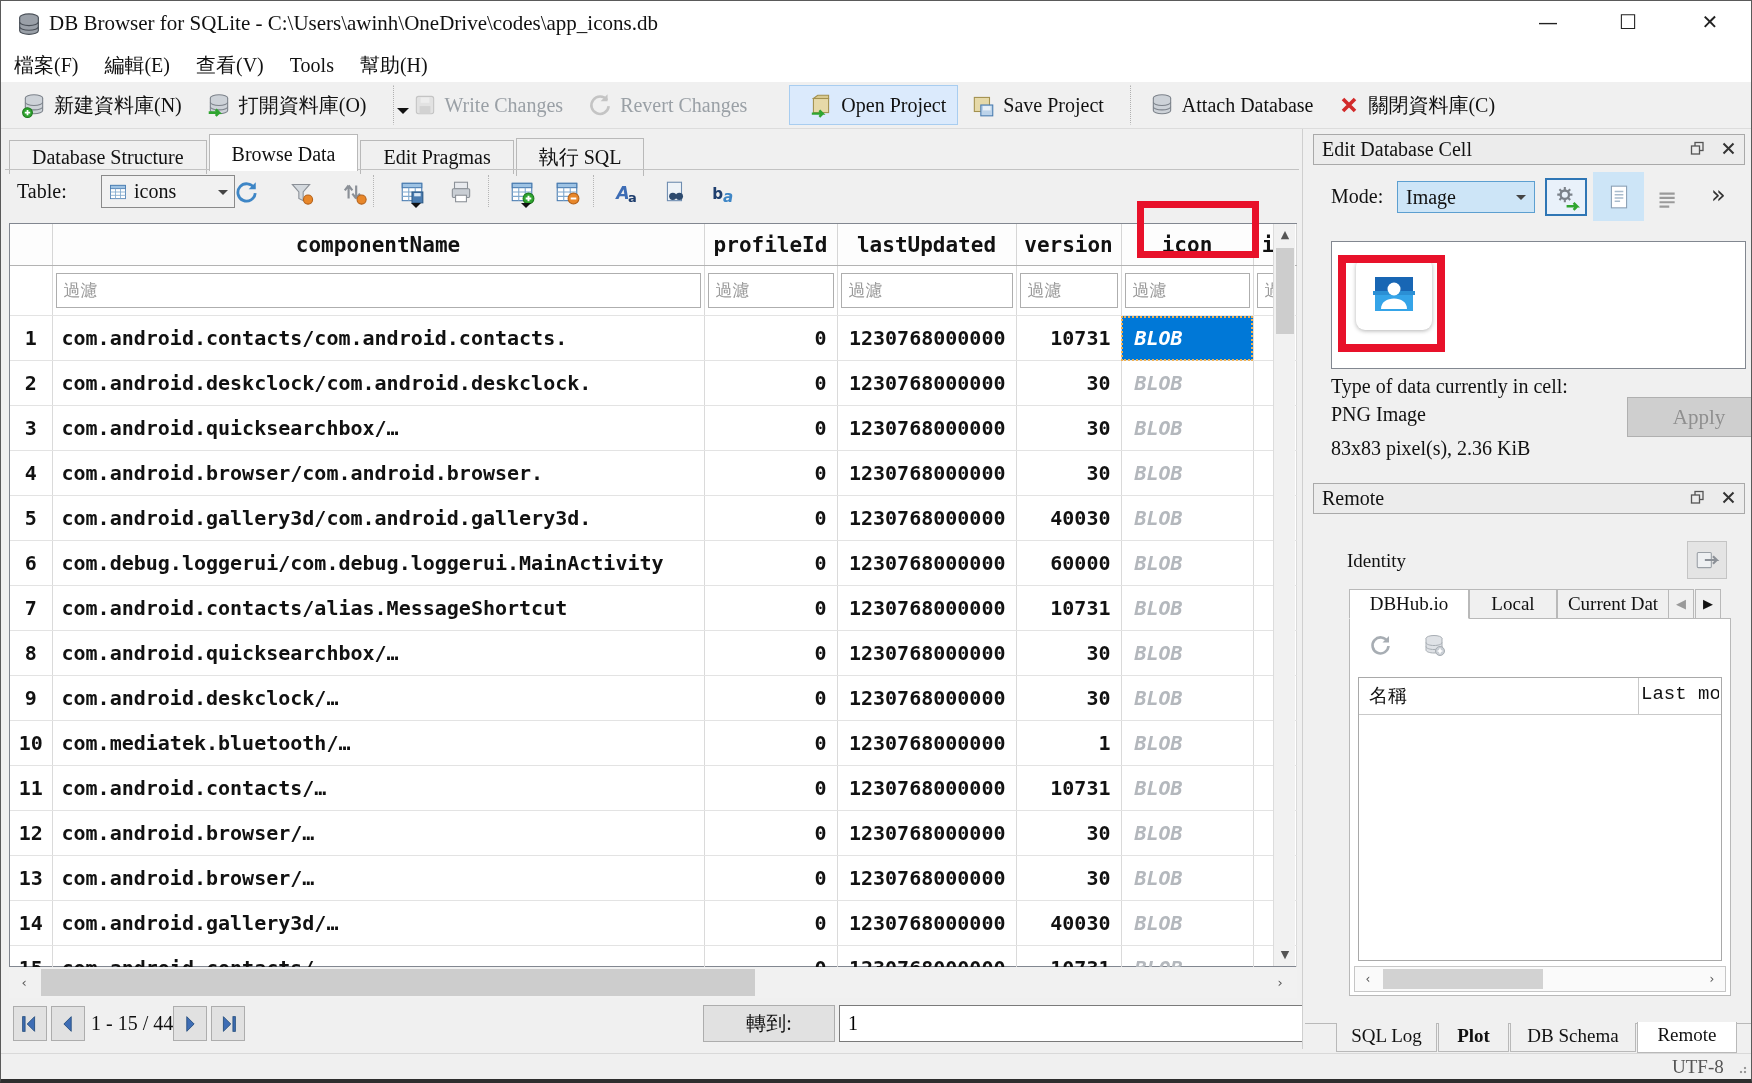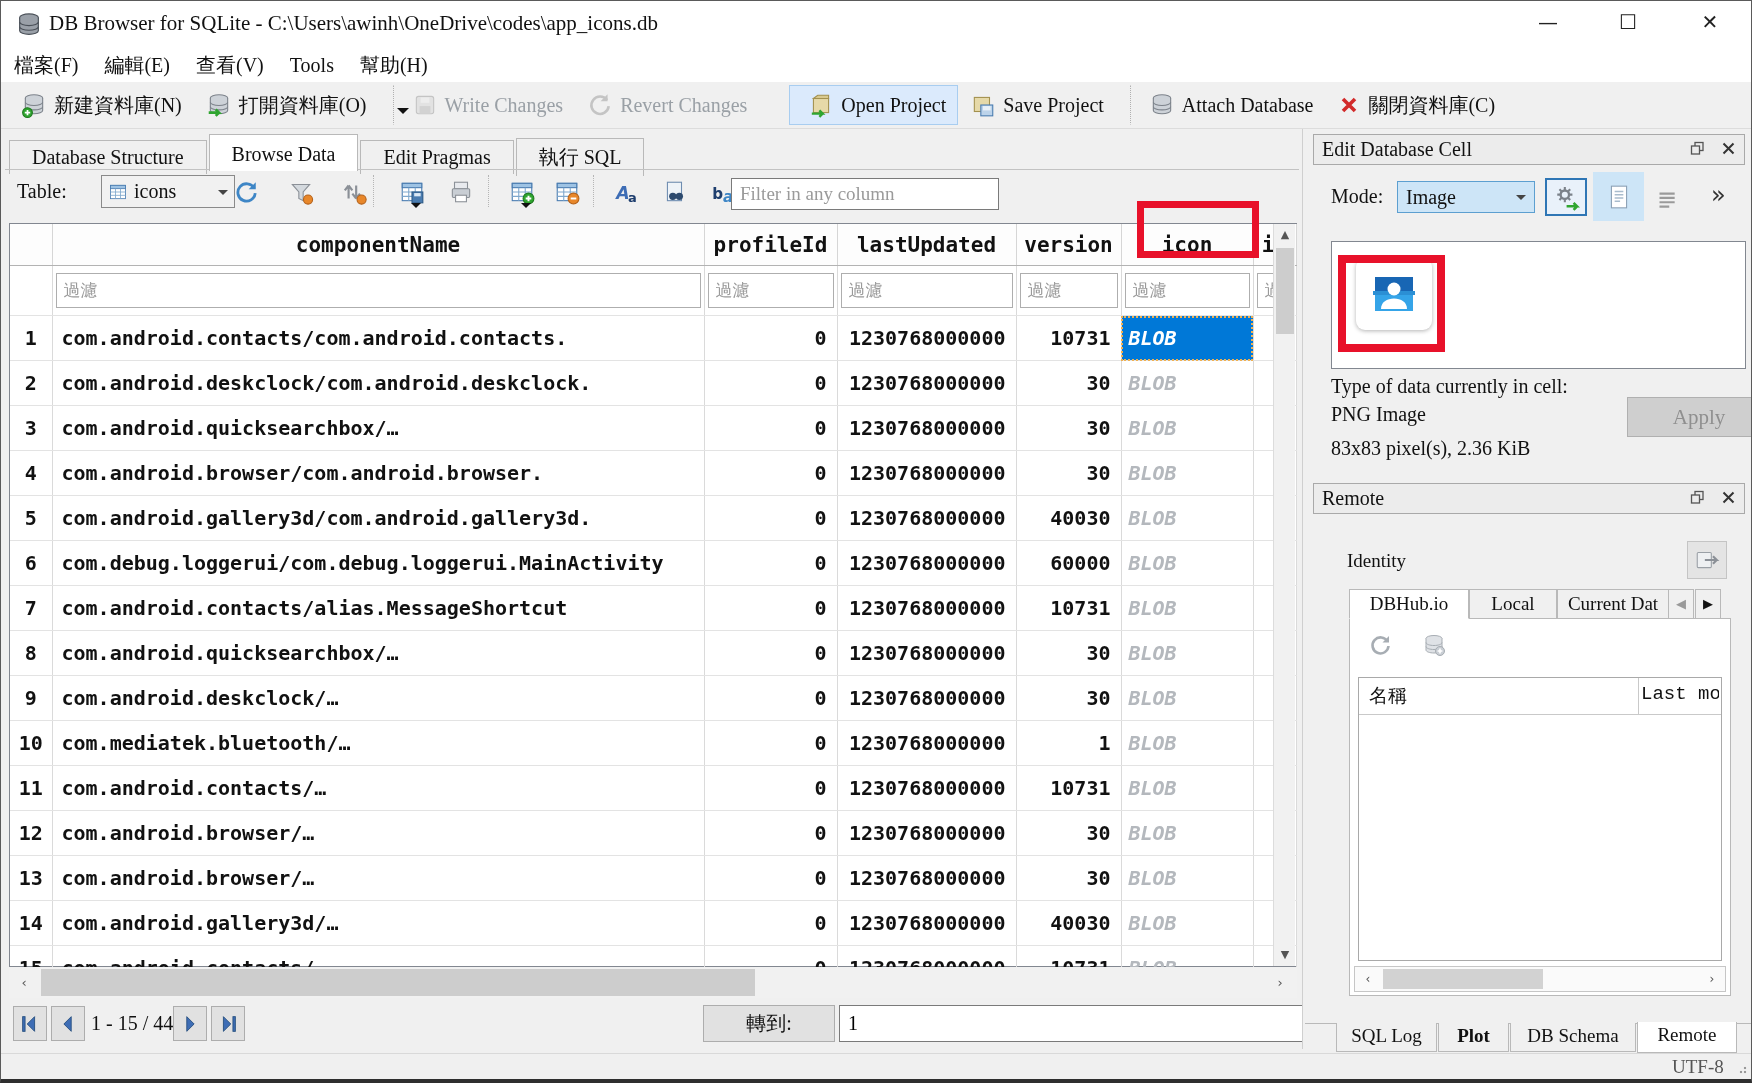--- a/index.html
+++ b/index.html
@@ -55,21 +55,21 @@
                 border-right:1px solid #d6d6d6;border-bottom:1px solid #b3b3b3;overflow:hidden;white-space:nowrap;}
   #gridtable td{border-right:1px solid #dadada;border-bottom:1px solid #e3e3e3;overflow:hidden;white-space:nowrap;}
   tr.filter-row td{height:43px;padding:3px;background:#fff;}
   tr.filter-row input{width:100%;height:35px;border:1px solid #aeaeae;box-sizing:border-box;
                       font-family:"Liberation Serif",serif;font-size:17px;padding:0 7px;}
   tr.filter-row input::placeholder{color:#9a9a9a;}
   #gridbody td{height:42px;font-size:20px;font-weight:bold;}
   td.col-num{text-align:center;}
   td.col-componentName{padding-left:9px;}
   td.col-profileId,td.col-lastUpdated,td.col-version{text-align:right;padding-right:10px;}
-  td.col-icon{padding-left:7px;font-style:italic;font-weight:normal;color:#b4b8bd;}
+  td.col-icon{padding-left:13px;font-style:italic;font-weight:normal;color:#b4b8bd;}
   td.col-icon.sel{background:var(--sel-color);color:#fff;font-weight:bold;outline:2px dotted #f0b050;outline-offset:-2px;}
   
   #vscroll{left:1272px;top:223px;width:22px;height:742px;background:#f1f1f1;border-left:1px solid #dcdcdc;box-sizing:border-box;z-index:5;}
   .sb-arrow{position:absolute;left:0;width:22px;height:22px;font-size:11px;color:#555;text-align:center;line-height:22px;
             font-family:"DejaVu Sans",sans-serif;}
   #vthumb{position:absolute;left:2px;top:24px;width:18px;height:86px;background:#cdcdcd;}
   #hscroll{left:8px;top:966px;width:1288px;height:31px;background:#f1f1f1;}
   #hscroll .sb-arrow{width:30px;height:31px;line-height:31px;font-size:13px;}
   #hthumb{position:absolute;left:32px;top:2px;width:714px;height:27px;background:#cdcdcd;}
   
@@ -347,21 +347,20 @@
         <circle cx="10" cy="16" r="3.4" fill="#2d4a6e"></circle>
         <circle cx="16" cy="16" r="3.4" fill="#2d4a6e"></circle>
       </svg>
     </div>
   <div class="ctool abs" style="left:707px">
       <svg width="26" height="26" viewBox="0 0 24 24">
         <text x="2" y="18" font-size="14" font-family="DejaVu Sans" font-weight="bold" fill="#1e3e6e">b</text>
         <text x="12" y="21" font-size="14" font-family="DejaVu Sans" font-weight="bold" font-style="italic" fill="#3e86c6">a</text>
       </svg>
     </div>
-  <input id="main-filter" class="abs" placeholder="Filter in any column" style="">
 
   <div id="grid" class="abs">
     <table id="gridtable">
       <colgroup>
           <col class="c0">
           <col class="c1">
           <col class="c2">
           <col class="c3">
           <col class="c4">
           <col class="c5">

